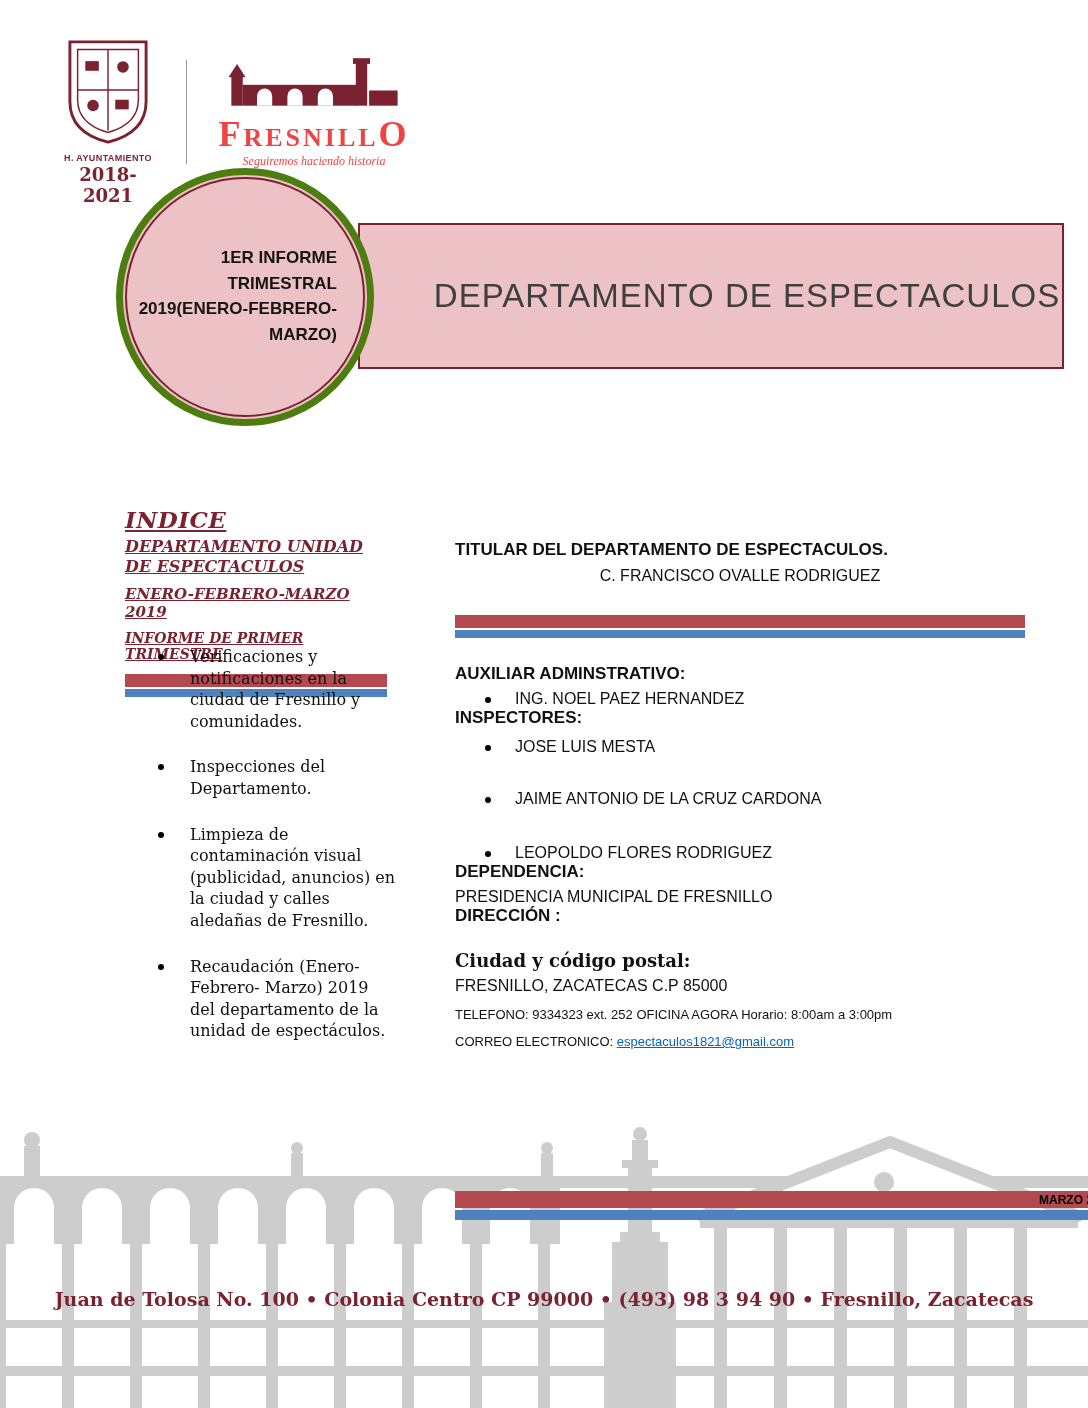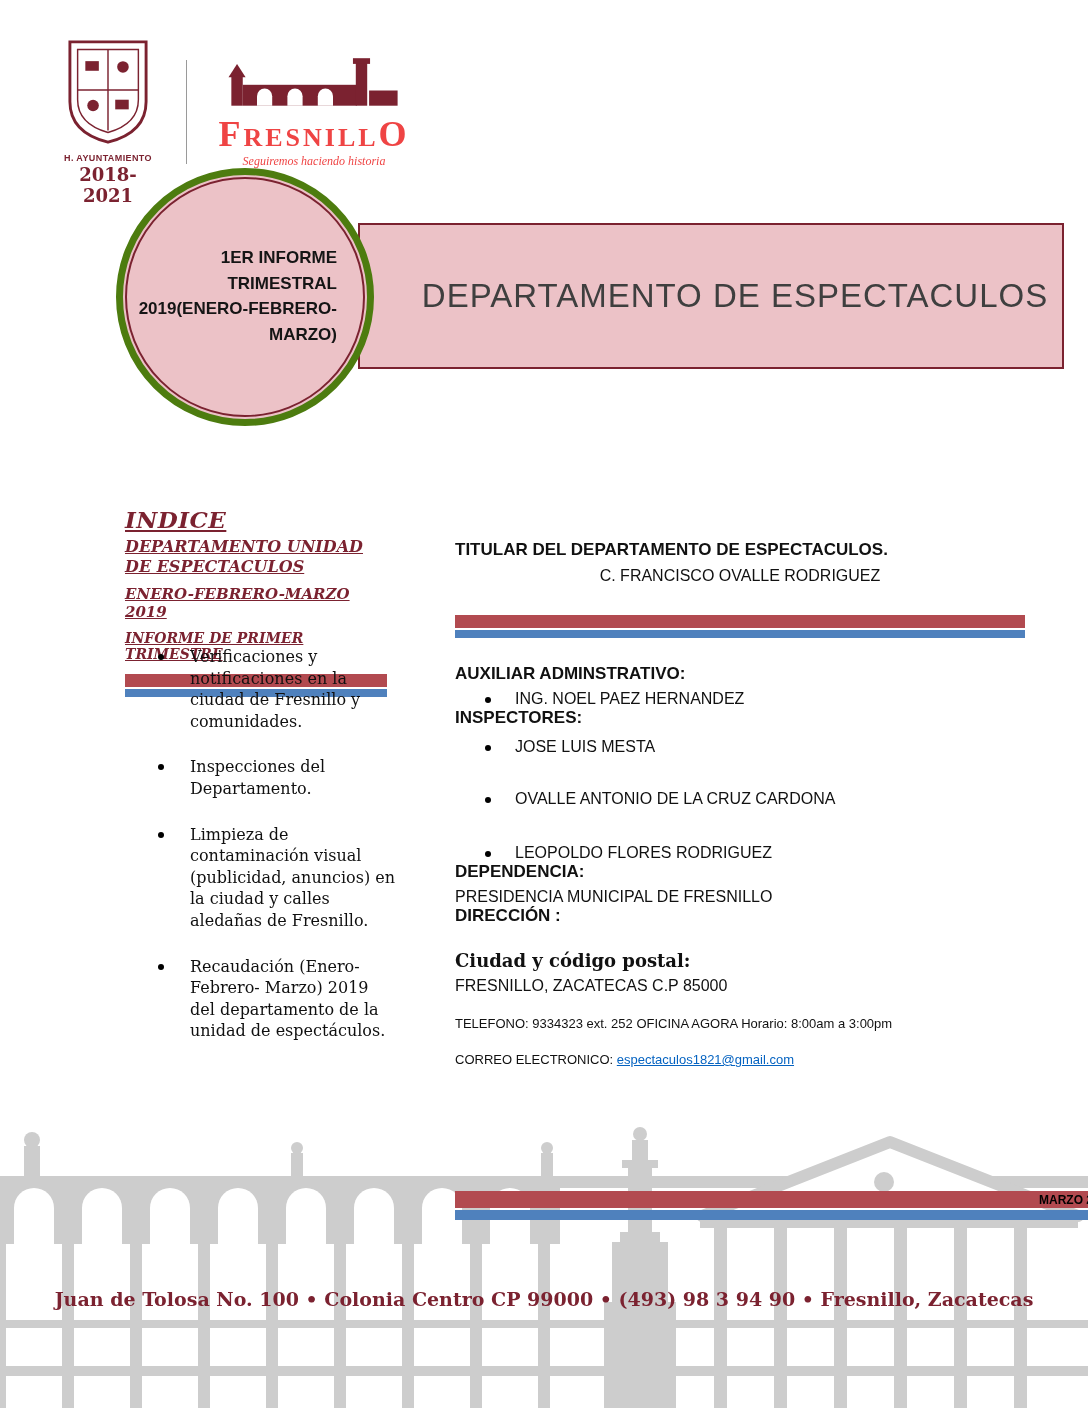--- a/index.html
+++ b/index.html
@@ -14,21 +14,21 @@
   .divider{left:186px;top:60px;height:104px;width:0;border-left:1.5px solid #9a9a9a;}
   .logo{left:201px;top:52px;width:226px;text-align:center;color:#ef4444;}
   .logo-word{font-family:"Liberation Serif",serif;font-weight:600;letter-spacing:3px;line-height:1;margin-top:2px;}
   .logo-word .big{font-size:36px;}
   .logo-word .mid{font-size:26px;}
   .logo-tagline{font-family:"Liberation Serif",serif;font-style:italic;font-size:12px;margin-top:2px;}
 
   
   .banner{left:358px;top:223px;width:702px;height:142px;background:#ecc2c7;
           border:2.5px solid #7b2230;z-index:1;display:flex;align-items:center;justify-content:center;}
-  .banner-title{font-size:33px;color:#3f3f3f;letter-spacing:1px;padding-left:48px;white-space:nowrap;}
+  .banner-title{font-size:33px;color:#3f3f3f;letter-spacing:1px;padding-left:72px;white-space:nowrap;}
   .badge-circle{left:116px;top:168px;width:244px;height:244px;border-radius:50%;
                 background:#ecc2c7;border:7px solid #4d7c0f;z-index:2;}
   .badge-circle::before{content:"";position:absolute;inset:2px;border:2px solid #7b2230;border-radius:50%;}
   .badge-text{position:absolute;right:30px;top:70px;width:208px;text-align:right;
               font-size:17px;font-weight:bold;line-height:1.5;color:#151515;}
 
   
   .dualbar .r{height:13px;background:#b24a50;}
   .dualbar .b{height:8px;background:#4f81bd;margin-top:2px;}
 
@@ -55,21 +55,21 @@
   .right-col .dualbar{margin-top:30px;}
   .staff{margin-top:26px;font-size:16px;}
   .staff h3{font-size:17px;font-weight:bold;margin:0;}
   .staff ul{list-style:none;margin:0;padding:0;}
   .staff li{position:relative;padding-left:60px;}
   .staff li::before{content:"";position:absolute;left:30px;top:7px;width:6px;height:6px;
                     border-radius:50%;background:#000;}
   .mt6{margin-top:6px;} .mt10{margin-top:10px;}
   .mt30{margin-top:30px;} .mt32{margin-top:32px;} .mt34{margin-top:34px;} .mt36{margin-top:36px;}
   .ciudad-h{font-family:"DejaVu Serif",serif;font-size:18px;font-weight:bold;margin-top:24px;}
-  .small-line{font-size:13px;margin-top:21px;}
+  .small-line{font-size:13px;margin-top:12px;}
   .email-link{color:#0563c1;text-decoration:underline;}
 
   
   .silhouette{left:0;top:1118px;width:1088px;height:290px;z-index:0;}
   .marzo-bar{left:455px;top:1191px;width:686px;z-index:3;}
   .marzo-bar .r{height:17px;background:#b24a50;display:flex;align-items:center;
                 justify-content:flex-end;padding-right:28px;box-sizing:border-box;}
   .marzo-text{font-size:12px;font-weight:bold;color:#000;}
   .marzo-bar .b{height:10px;background:#4f81bd;margin-top:2px;}
   .footer-line{left:0;top:1288px;width:1088px;text-align:center;z-index:3;
@@ -212,21 +212,21 @@
       </div>
 
     <div class="staff">
       <h3>AUXILIAR ADMINSTRATIVO:</h3>
       <ul>
         <li class="mt6"><span>ING. NOEL PAEZ HERNANDEZ</span></li>
       </ul>
       <h3 class="mt6">INSPECTORES:</h3>
       <ul>
         <li class="mt10"><span>JOSE LUIS MESTA</span></li>
-        <li class="mt34"><span>OVALLE ANTONIO DE LA CRUZ CARDONA</span></li>
+        <li class="mt34"><span>JAIME ANTONIO DE LA CRUZ CARDONA</span></li>
         <li class="mt36"><span>LEOPOLDO FLORES RODRIGUEZ</span></li>
       </ul>
       <h3 class="mt32">DEPENDENCIA:</h3>
       <div class="mt6">PRESIDENCIA MUNICIPAL DE FRESNILLO</div>
       <h3 class="mt30">DIRECCIÓN :</h3>
       <div class="ciudad-h">Ciudad y código postal:</div>
       <div class="mt6">FRESNILLO, ZACATECAS C.P 85000</div>
       <div class="small-line">TELEFONO: 9334323 ext. 252 OFICINA AGORA Horario: 8:00am a 3:00pm</div>
       <div class="small-line">
         <span>CORREO ELECTRONICO: </span><a href="#" class="email-link">espectaculos1821@gmail.com</a>

